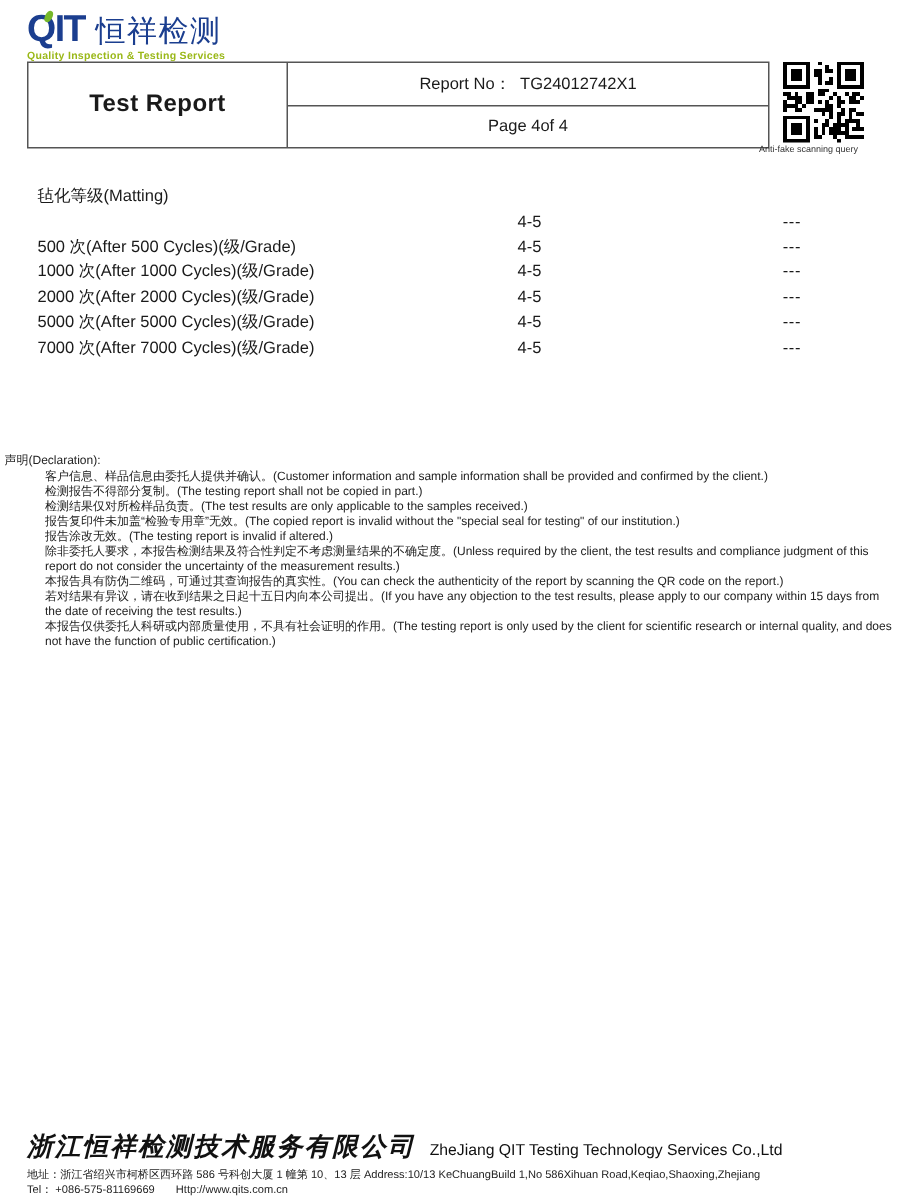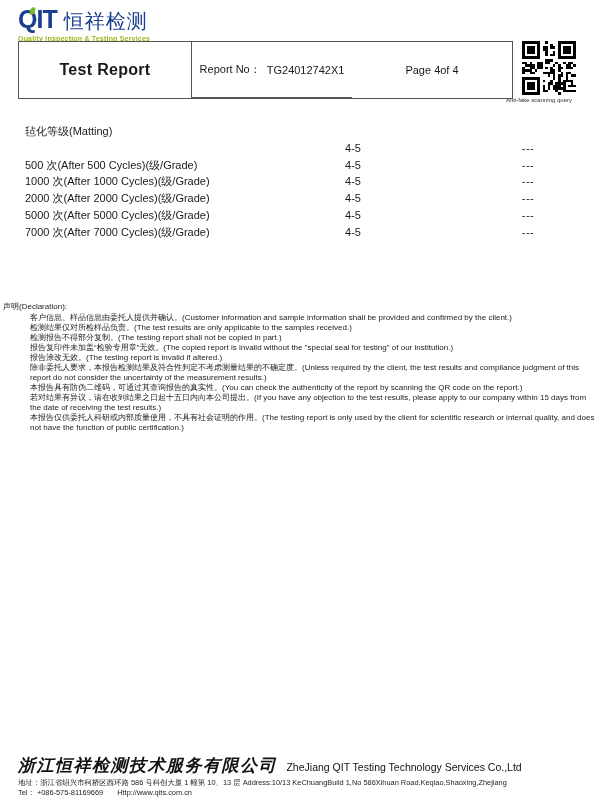--- a/index.html
+++ b/index.html
@@ -11,21 +11,21 @@
   .logo-row { display:flex; align-items:baseline; }
   .logo-abbr { font-size:25px; font-weight:bold; color:#1b3e8f; letter-spacing:-1px; position:relative; line-height:26px; }
   .leaf { position:absolute; left:12px; top:1px; width:5px; height:8px; background:#76b82a; border-radius:60% 40% 60% 40%; transform:rotate(18deg); }
   .logo-cn { font-size:20px; font-weight:normal; color:#1b3e8f; margin-left:7px; letter-spacing:1px; }
   .logo-tagline { font-size:7px; font-weight:bold; color:#9ab818; margin-top:0px; letter-spacing:0.2px; }
 
   
   .header-table { position:absolute; left:18px; top:41px; width:493px; height:56px; border:1.5px solid #555; display:flex; background:#fff; }
   .ht-left { width:172px; border-right:1.5px solid #555; display:flex; align-items:center; justify-content:center; }
   .ht-title { font-size:16px; font-weight:bold; letter-spacing:0.3px; }
-  .ht-right { flex:1; display:flex; flex-direction:row; }
+  .ht-right { flex:1; display:flex; flex-direction:column; }
   .ht-row { flex:1; display:flex; align-items:center; justify-content:center; font-size:11px; }
   .ht-row.first { border-bottom:1.5px solid #555; }
   .ht-reportno-val { margin-left:6px; }
 
   
   .qr-block { position:absolute; left:520px; top:41px; width:56px; }
   .qr-svg { display:block; width:54px; height:54px; margin-left:2px; }
   .qr-caption { font-size:6px; color:#333; white-space:nowrap; margin-top:2px; margin-left:-14px; }
 
   
@@ -244,22 +244,22 @@
       <span>7000 次(After 7000 Cycles)(级/Grade)</span>
       <span class="res-val">4-5</span>
       <span class="res-rem">---</span>
     </div>
   </div>
 
 
   <div class="declaration">
     <div class="decl-heading">声明(Declaration):</div>
     <div class="decl-item">客户信息、样品信息由委托人提供并确认。(Customer information and sample information shall be provided and confirmed by the client.)</div>
+    <div class="decl-item">检测报告不得部分复制。(The testing report shall not be copied in part.)</div>
     <div class="decl-item">检测结果仅对所检样品负责。(The test results are only applicable to the samples received.)</div>
-    <div class="decl-item">检测报告不得部分复制。(The testing report shall not be copied in part.)</div>
     <div class="decl-item">报告复印件未加盖“检验专用章”无效。(The copied report is invalid without the "special seal for testing" of our institution.)</div>
     <div class="decl-item">报告涂改无效。(The testing report is invalid if altered.)</div>
     <div class="decl-item">除非委托人要求，本报告检测结果及符合性判定不考虑测量结果的不确定度。(Unless required by the client, the test results and compliance judgment of this report do not consider the uncertainty of the measurement results.)</div>
     <div class="decl-item">本报告具有防伪二维码，可通过其查询报告的真实性。(You can check the authenticity of the report by scanning the QR code on the report.)</div>
     <div class="decl-item">若对结果有异议，请在收到结果之日起十五日内向本公司提出。(If you have any objection to the test results, please apply to our company within 15 days from the date of receiving the test results.)</div>
     <div class="decl-item">本报告仅供委托人科研或内部质量使用，不具有社会证明的作用。(The testing report is only used by the client for scientific research or internal quality, and does not have the function of public certification.)</div>
   </div>
 
   <div class="footer">
     <div class="footer-company">

